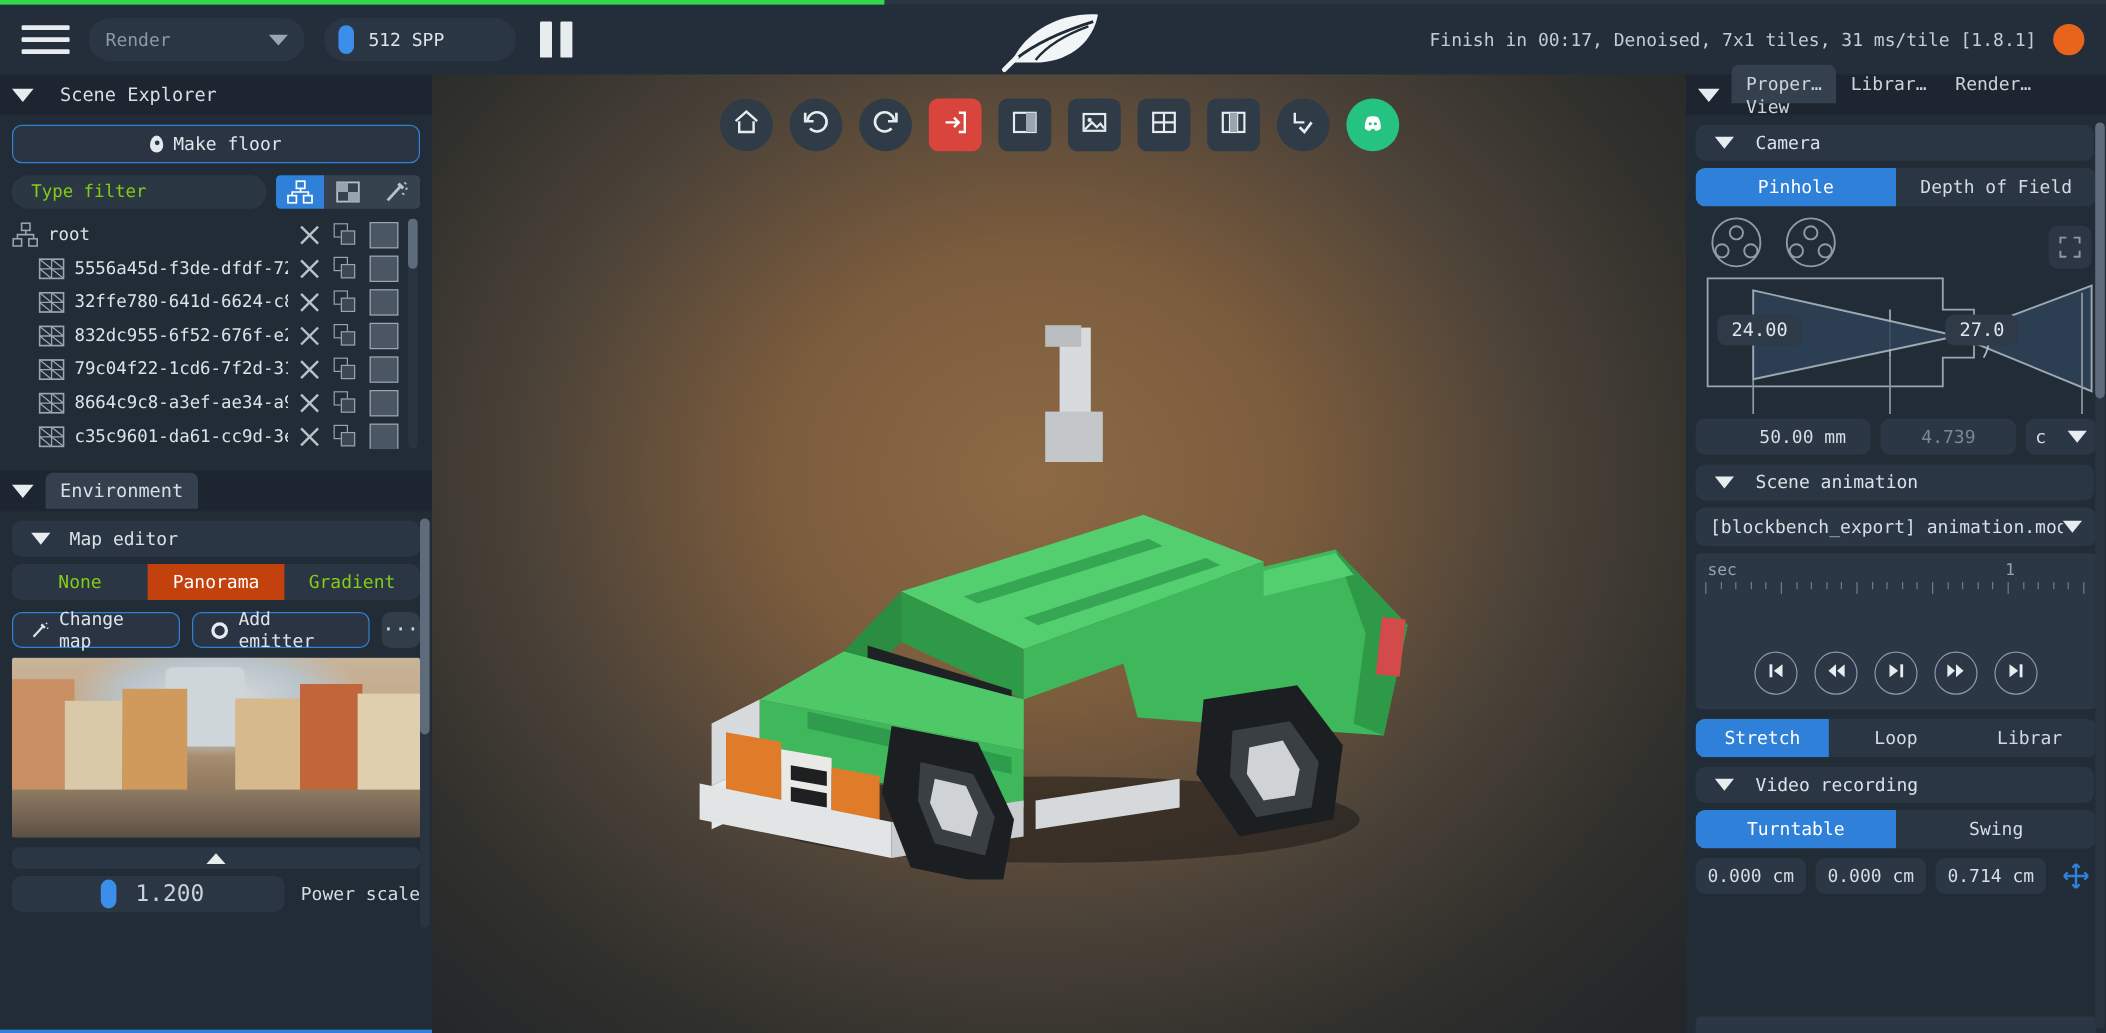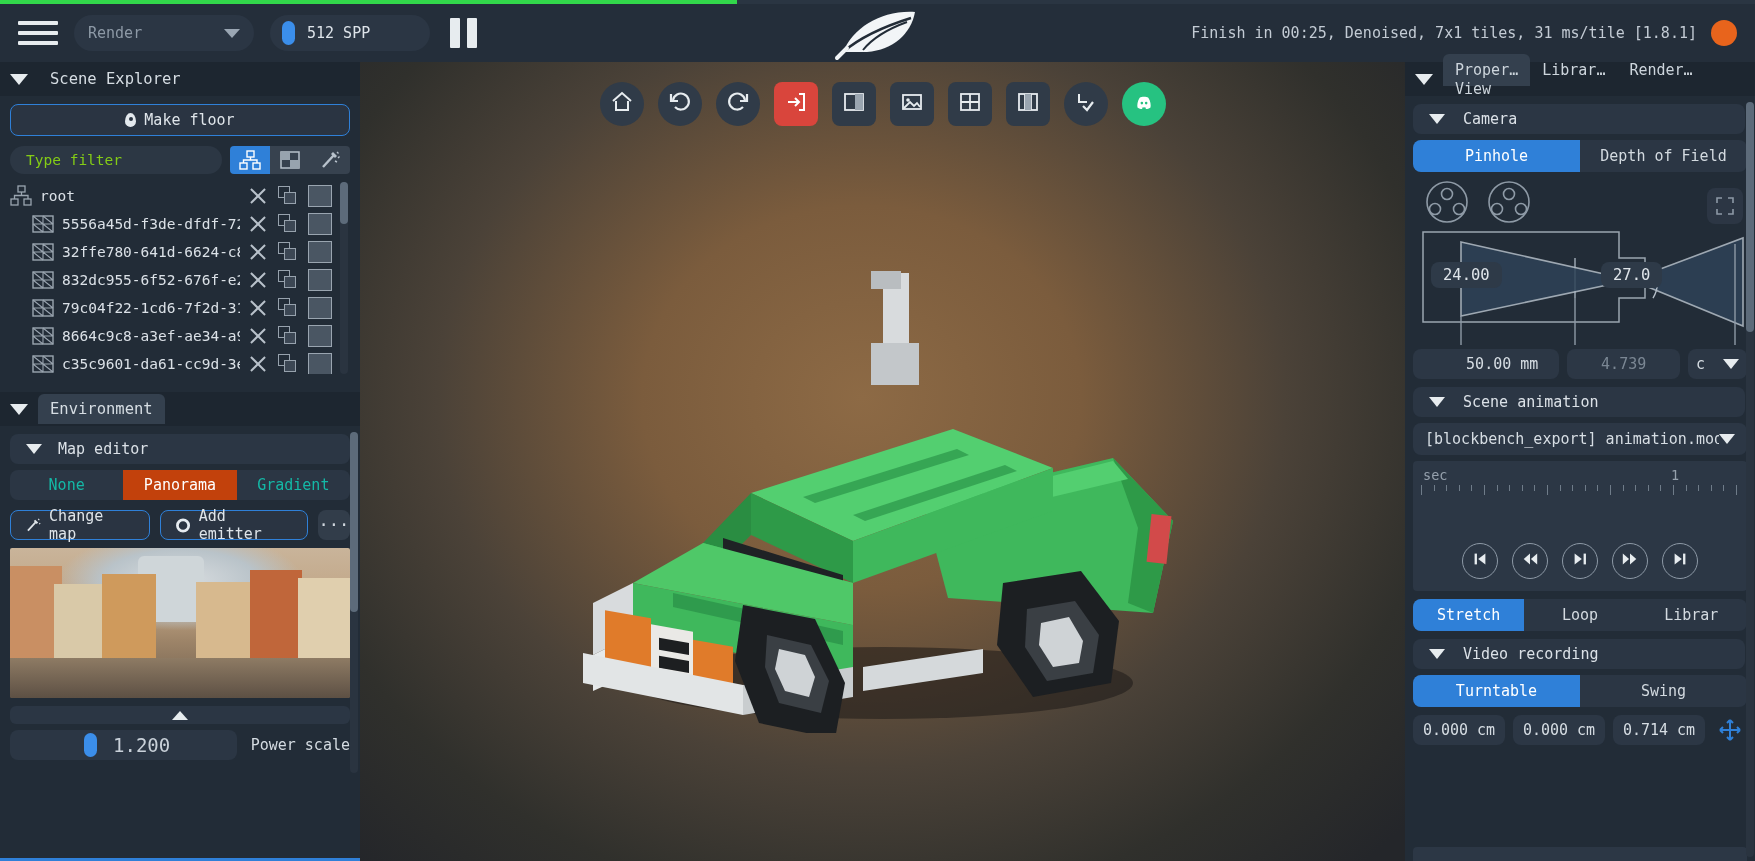--- a/index.html
+++ b/index.html
@@ -91,21 +91,21 @@
   .vscroll { position:absolute; right:2px; top:0; width:8px; height:100%; background:#2a3440; border-radius:4px;}
   .vscroll .thumb { position:absolute; top:0; left:0; width:8px; height:42px; background:#5d6b7a; border-radius:4px;}
 
   .env-section { position:absolute; top:330px; left:0; right:0; bottom:0; }
   .map-editor-hdr {
     margin: 8px 10px 6px 10px; height:30px; background:#2b3644; border-radius:8px;
     display:flex; align-items:center; gap:16px; padding-left:16px; font-size:15px; color:#dbe1e7; cursor:pointer;
   }
   .tri-d { width:0;height:0;border-left:8px solid transparent;border-right:8px solid transparent;border-top:10px solid #e7ecef;}
   .segrow { margin: 0 10px 10px 10px; display:flex; height:30px; border-radius:8px; overflow:hidden; background:#2b3644;}
-  .segrow div { flex:1; display:flex; align-items:center; justify-content:center; font-size:15px; color:#14b8a6; cursor:pointer;}
+  .segrow div { flex:1; display:flex; align-items:center; justify-content:center; font-size:15px; color:#84cc16; cursor:pointer;}
   .segrow div.sel { background:#c2410c; color:#fff; }
   .btnrow { margin: 0 10px 8px 10px; display:flex; gap:10px; align-items:center; }
   .obtn {
     height:30px; border:1.5px solid #2f80d8; border-radius:8px; background:#2a3442;
     display:flex; align-items:center; justify-content:center; gap:8px; padding:0 14px;
     font-size:15px; color:#dfe5ea; cursor:pointer;
   }
   .dots { width:34px;height:30px; background:#323d4a; border-radius:8px; display:flex;align-items:center;justify-content:center;color:#cfd6dd;font-size:17px;cursor:pointer;}
   .pano {
     margin: 0 10px; height: 150px; border-radius:2px; overflow:hidden; position:relative;
@@ -220,21 +220,21 @@
     <div class="logo">
       <svg width="110" height="56" viewBox="0 0 110 56">
         <path d="M20 46 C30 22 58 4 92 6 C88 28 70 44 44 46 Z" fill="#f2f5f7"></path>
         <path d="M20 46 C34 34 56 22 88 12" stroke="#222c37" stroke-width="2.5" fill="none"></path>
         <path d="M40 44 C48 34 62 24 84 16" stroke="#222c37" stroke-width="2" fill="none"></path>
         <path d="M14 52 L24 42" stroke="#f2f5f7" stroke-width="4" stroke-linecap="round"></path>
       </svg>
     </div>
 
     <div class="status">
-      <span>Finish in 00:25, Denoised, 7x1 tiles, 31 ms/tile [1.8.1]</span>
+      <span>Finish in 00:17, Denoised, 7x1 tiles, 31 ms/tile [1.8.1]</span>
       <span class="dot"></span>
     </div>
   </div>
 
   <div class="left">
     <div class="panel-header">
       <span class="tri"></span>
       <span class="ttl">Scene Explorer</span>
     </div>
 
@@ -615,21 +615,21 @@
           <path d="M162 78 L162 118"></path>
         </g>
         <path d="M48 62 L218 100 L48 136 Z" fill="#2e4257" opacity="0.85" stroke="#b4bec8" stroke-width="1.6"></path>
         <path d="M218 100 L330 58 L330 146 Z" fill="#2e4257" opacity="0.85" stroke="#b4bec8" stroke-width="1.6"></path>
         <path d="M240 88 A28 28 0 0 1 240 118" stroke="#b4bec8" stroke-width="1.4" fill="none"></path>
         <line x1="48" y1="136" x2="48" y2="165" stroke="#8e9aa6" stroke-width="1.4"></line>
         <line x1="162" y1="118" x2="162" y2="165" stroke="#8e9aa6" stroke-width="1.4"></line>
         <line x1="322" y1="64" x2="322" y2="165" stroke="#8e9aa6" stroke-width="1.4"></line>
       </svg>
       <div class="num-pill" style="left:18px; top:82px;">24.00</div>
-      <div class="num-pill" style="left:188px; top:82px;">27.0</div>
+      <div class="num-pill" style="left:208px; top:82px;">27.0</div>
       <div class="fullscr">
         <svg width="20" height="20" viewBox="0 0 20 20">
             <path d="M2 7 V2 H7 M13 2 H18 V7 M18 13 V18 H13 M7 18 H2 V13" stroke="#8d99a6" stroke-width="1.6" fill="none"></path>
           </svg>
       </div>
     </div>
 
     <div class="fieldrow">
       <div class="field f1">
           <span>50.00 mm</span>

